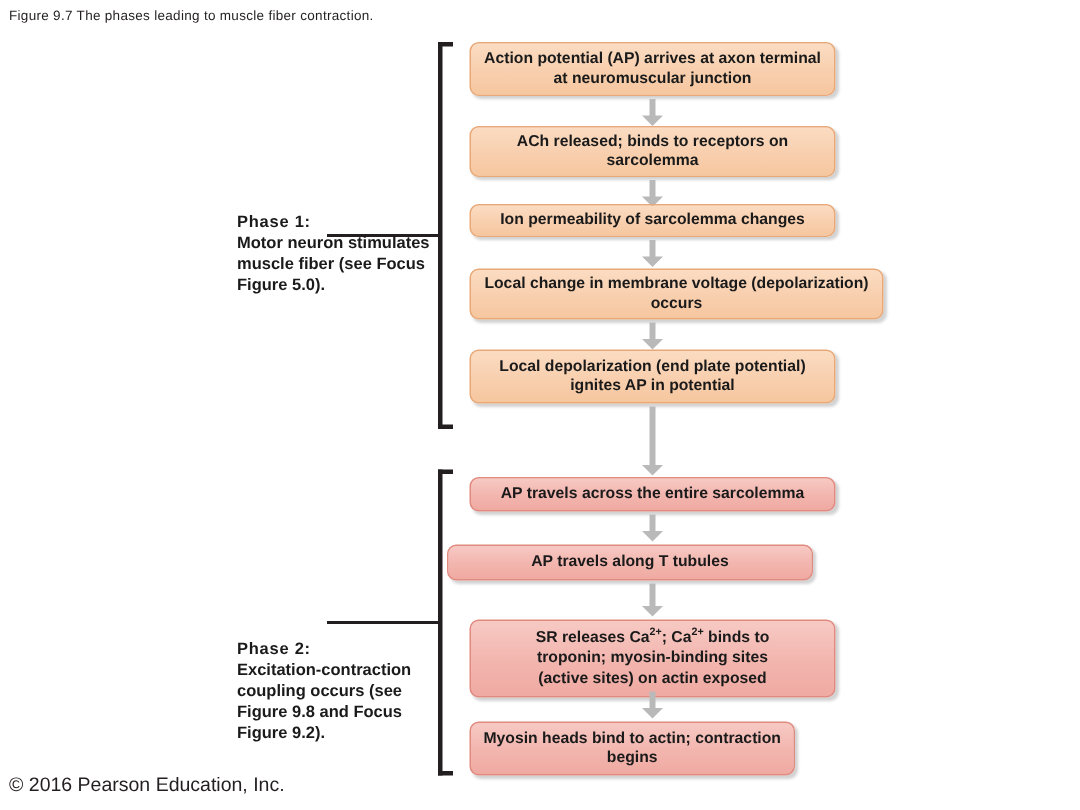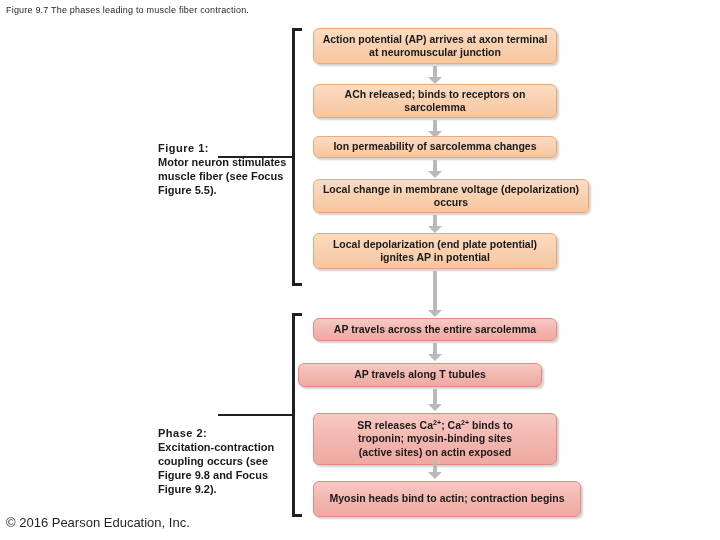--- a/index.html
+++ b/index.html
@@ -131,22 +131,22 @@
 <body>
 
 <div id="figure-root">
 
   <div class="figure-title">Figure 9.7 The phases leading to muscle fiber contraction.</div>
 
   <div class="bracket" style="left:292px; top:28px; height:258px;"></div>
   <div class="bracket-stem" style="left:218px; top:156px; width:76px;"></div>
 
   <div class="phase-label" style="left:158px; top:141px;">
-    <span class="phase-name">Figure 1:</span>
-    <span class="phase-desc">Motor neuron stimulates muscle fiber (see Focus Figure 5.5).</span>
+    <span class="phase-name">Phase 1:</span>
+    <span class="phase-desc">Motor neuron stimulates muscle fiber (see Focus Figure 5.0).</span>
   </div>
 
   <div class="bracket" style="left:292px; top:313px; height:204px;"></div>
   <div class="bracket-stem" style="left:218px; top:414px; width:76px;"></div>
 
   <div class="phase-label" style="left:158px; top:406px;margin-top:20px;">
     <span class="phase-name">Phase 2:</span>
     <span class="phase-desc">Excitation-contraction coupling occurs (see Figure 9.8 and Focus Figure 9.2).</span>
   </div>
 
@@ -215,19 +215,19 @@
 
   <div class="flow-box pink" style="left:313px; top:413px; width:244px; height:52px;">
     <span class="box-text">SR releases Ca<sup>2+</sup>; Ca<sup>2+</sup> binds to<br>troponin; myosin-binding sites<br>(active sites) on actin exposed</span>
   </div>
 
   <div class="arrow" style="left:428px; top:461px; height:18px;">
     <div class="shaft" style="height:12px;"></div>
     <div class="head" style="top:11px;"></div>
   </div>
 
-  <div class="flow-box pink" style="left:313px; top:481px; width:268px; height:36px;text-align:right;">
+  <div class="flow-box pink" style="left:313px; top:481px; width:217px; height:36px;">
     <span class="box-text">Myosin heads bind to actin; contraction begins</span>
   </div>
 
   <div class="copyright">© 2016 Pearson Education, Inc.</div>
 
 </div>
 
 </body></html>

